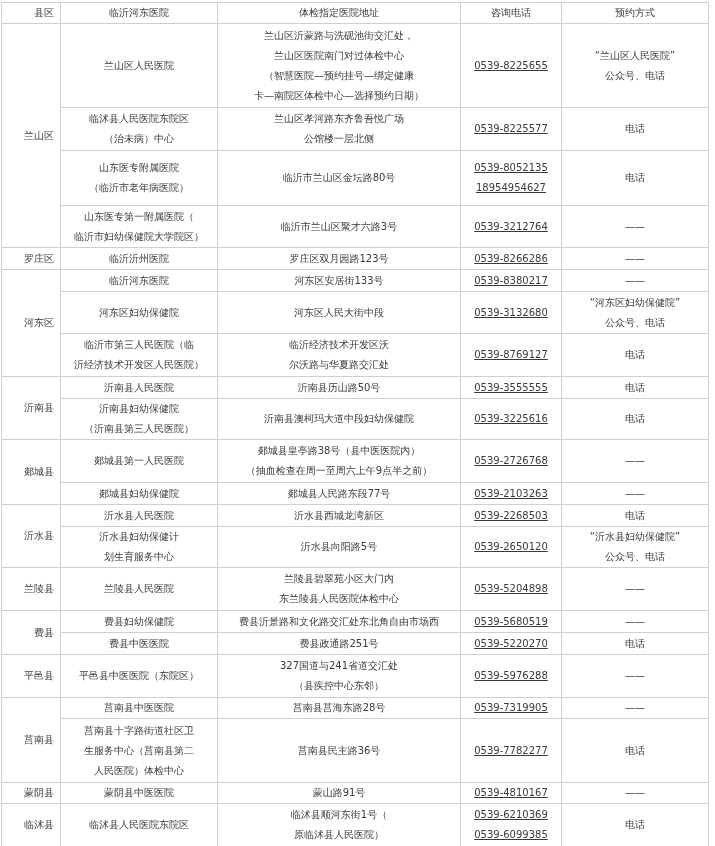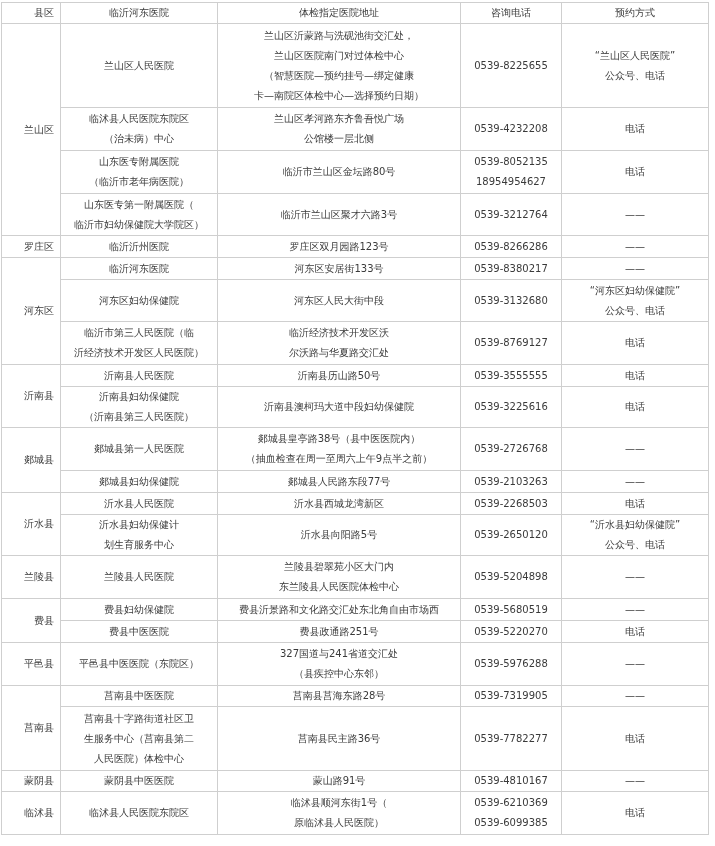--- a/index.html
+++ b/index.html
@@ -16,21 +16,21 @@
     border: 1px solid #cfcfcf;
     text-align: center;
     vertical-align: middle;
     padding: 0 3px;
     font-weight: normal;
     line-height: 20px;
   }
   th { height: 20px; }
   .county { text-align: right; padding-right: 6px; }
   .line { display: block; white-space: nowrap; }
-  .phone { font-family: "DejaVu Sans", "Liberation Sans", sans-serif; }
+  .phone { font-family: "DejaVu Sans", "Liberation Sans", sans-serif; text-decoration: underline; }
 </style>
 </head>
 <body>
 
 <div class="wrap">
 <table>
   <colgroup>
     <col style="width:59px">
     <col style="width:157px">
     <col style="width:243px">
@@ -71,28 +71,28 @@
     <tr style="height:43px">
       <td>
         <span class="line">临沭县人民医院东院区</span>
         <span class="line">（治未病）中心</span>
       </td>
       <td>
         <span class="line">兰山区孝河路东齐鲁吾悦广场</span>
         <span class="line">公馆楼一层北侧</span>
       </td>
       <td class="phone">
-            <span class="line">0539-4232208</span>
-          </td>
-      <td>
-            <span class="line">电话</span>
-          </td>
-    </tr>
-
-    <tr style="height:43px">
+            <span class="line">0539-8225577</span>
+          </td>
+      <td>
+            <span class="line">电话</span>
+          </td>
+    </tr>
+
+    <tr style="height:55px">
       <td>
         <span class="line">山东医专附属医院</span>
         <span class="line">（临沂市老年病医院）</span>
       </td>
       <td>
             <span class="line">临沂市兰山区金坛路80号</span>
           </td>
       <td class="phone">
         <span class="line">0539-8052135</span>
         <span class="line">18954954627</span>

